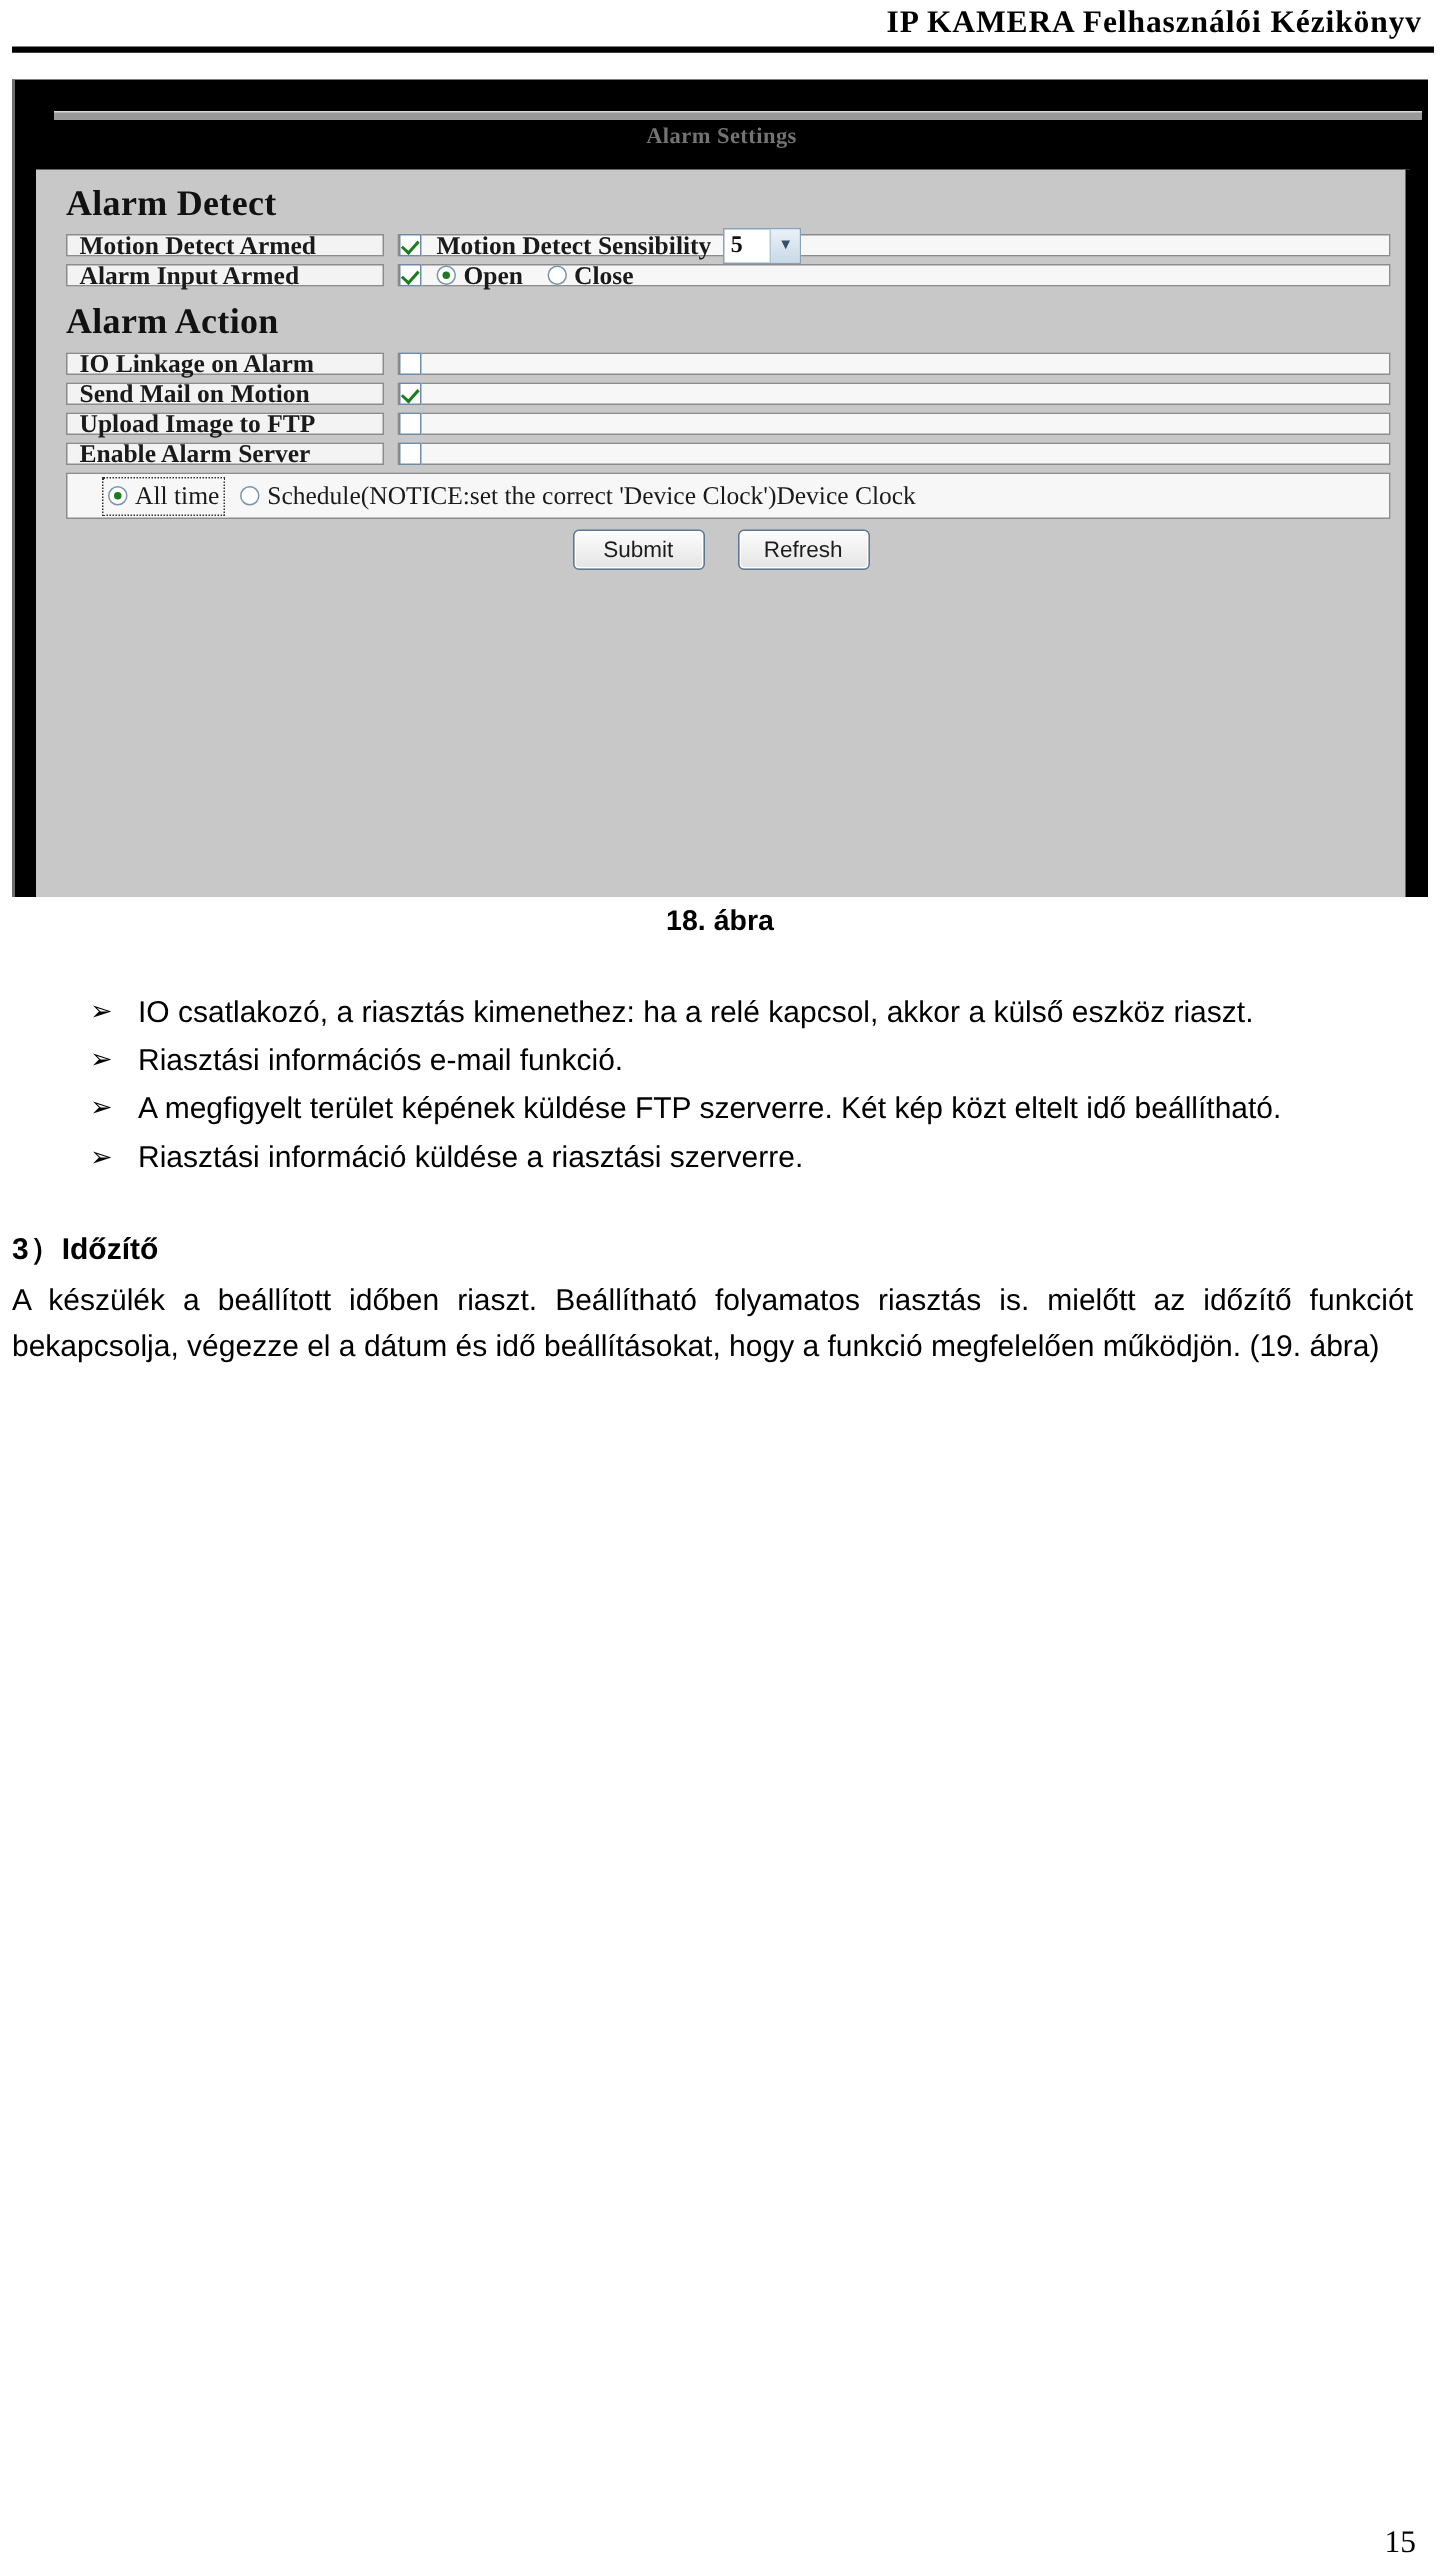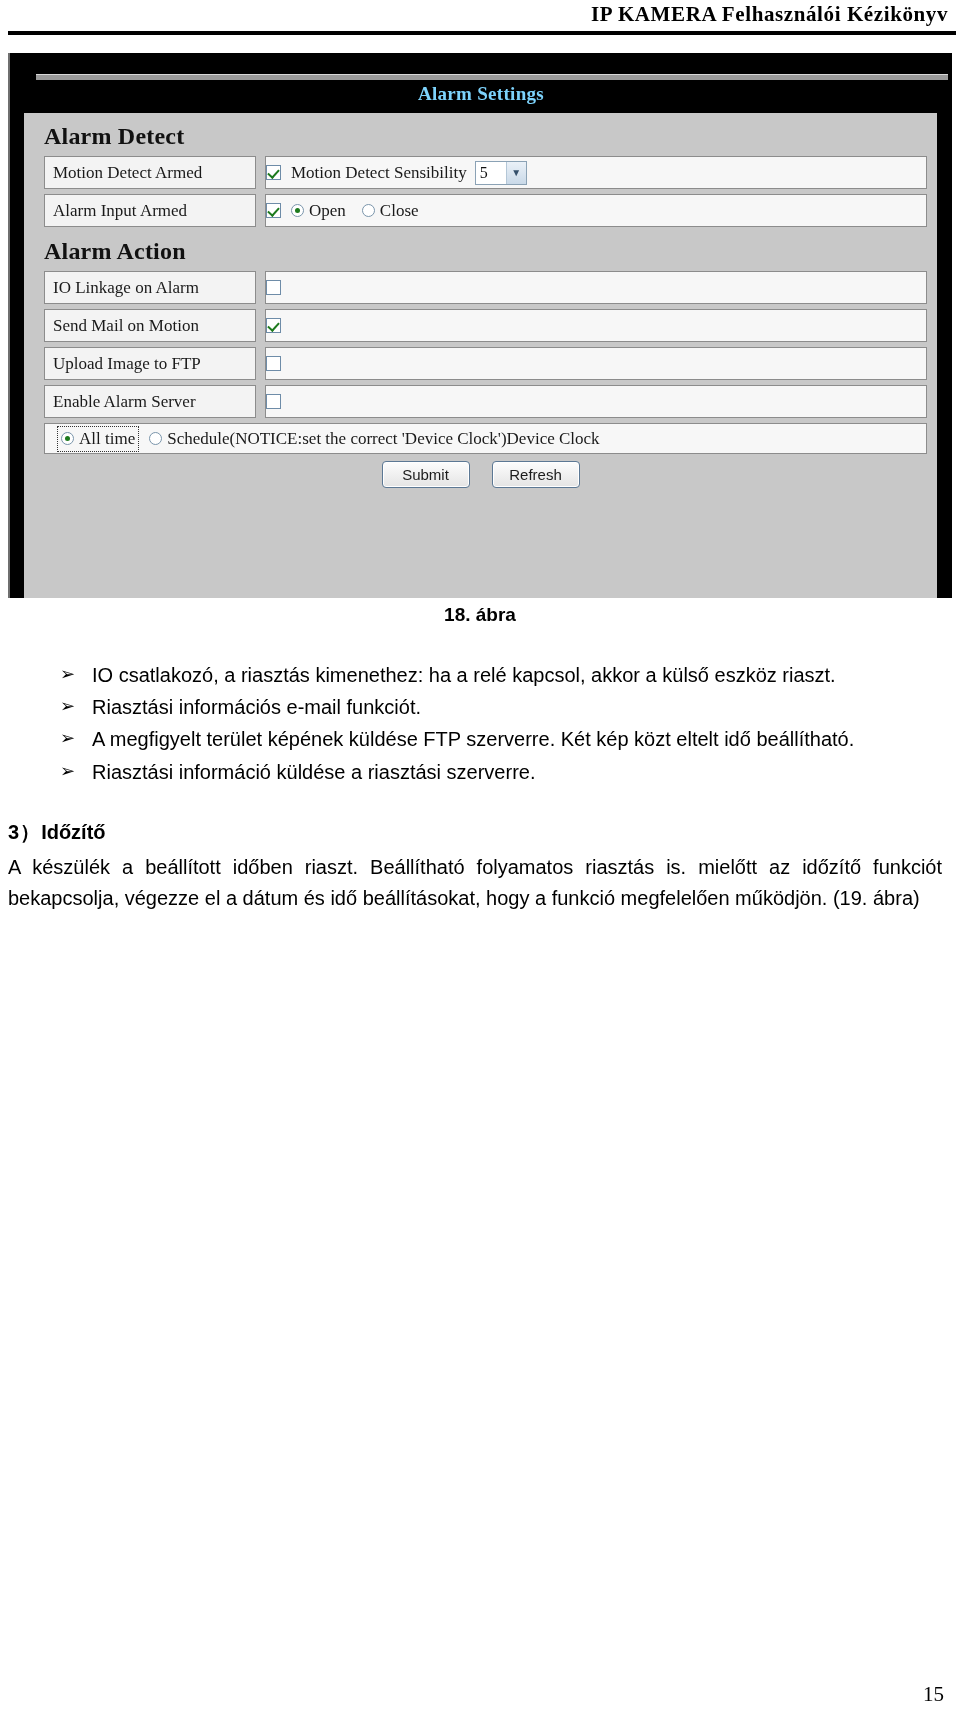--- a/index.html
+++ b/index.html
@@ -68,24 +68,24 @@
     height: 5px;
     background: #9a9a9a;
     border-top: 1px solid #d8d8d8;
   }
   .shot-title {
     position: absolute;
     left: 0;
     top: 30px;
     width: 100%;
     text-align: center;
-    color: #7dd3fc;
+    color: #737373;
     font-family: "Liberation Serif", serif;
     font-weight: 700;
-    font-size: 19px;
+    font-size: 15px;
     letter-spacing: 0.3px;
   }
 
   .shot-panel {
     position: absolute;
     left: 14px;
     top: 60px;
     width: 916px;
     bottom: 0;
     background: #c8c8c8;
@@ -100,21 +100,22 @@
     font-size: 24px;
     color: #111;
     padding: 6px 0 6px 10px;
     letter-spacing: 0.2px;
   }
 
   .form-row {
     display: flex;
     align-items: stretch;
     margin: 0 0 5px 10px;
-    height: 33px;
+    height: 15px;
+    font-weight: bold;
   }
   .row-label {
     width: 212px;
     background: #f3f3f3;
     border: 1px solid #8c8c8c;
     box-sizing: border-box;
     font-family: "Liberation Serif", serif;
     font-size: 17px;
     color: #1a1a1a;
     display: flex;
@@ -236,21 +237,21 @@
 
   
   .sched-row {
     margin: 0 0 5px 10px;
     height: 31px;
     background: #f7f7f7;
     border: 1px solid #8c8c8c;
     box-sizing: border-box;
     display: flex;
     align-items: center;
-    padding-left: 12px;
+    padding-left: 23px;
     gap: 10px;
   }
 
   
   .btn-row {
     display: flex;
     justify-content: center;
     gap: 22px;
     margin-top: 7px;
   }
@@ -437,21 +438,21 @@
 
 
 
   <ul class="bullets">
     <li>
       <span class="bullet-glyph">➢</span>
       <span>IO csatlakozó, a riasztás kimenethez: ha a relé kapcsol, akkor a külső eszköz riaszt.</span>
     </li>
     <li>
       <span class="bullet-glyph">➢</span>
-      <span>Riasztási információs e-mail funkciót.</span>
+      <span>Riasztási információs e-mail funkció.</span>
     </li>
     <li>
       <span class="bullet-glyph">➢</span>
       <span>A megfigyelt terület képének küldése FTP szerverre. Két kép közt eltelt idő beállítható.</span>
     </li>
     <li>
       <span class="bullet-glyph">➢</span>
       <span>Riasztási információ küldése a riasztási szerverre.</span>
     </li>
   </ul>

